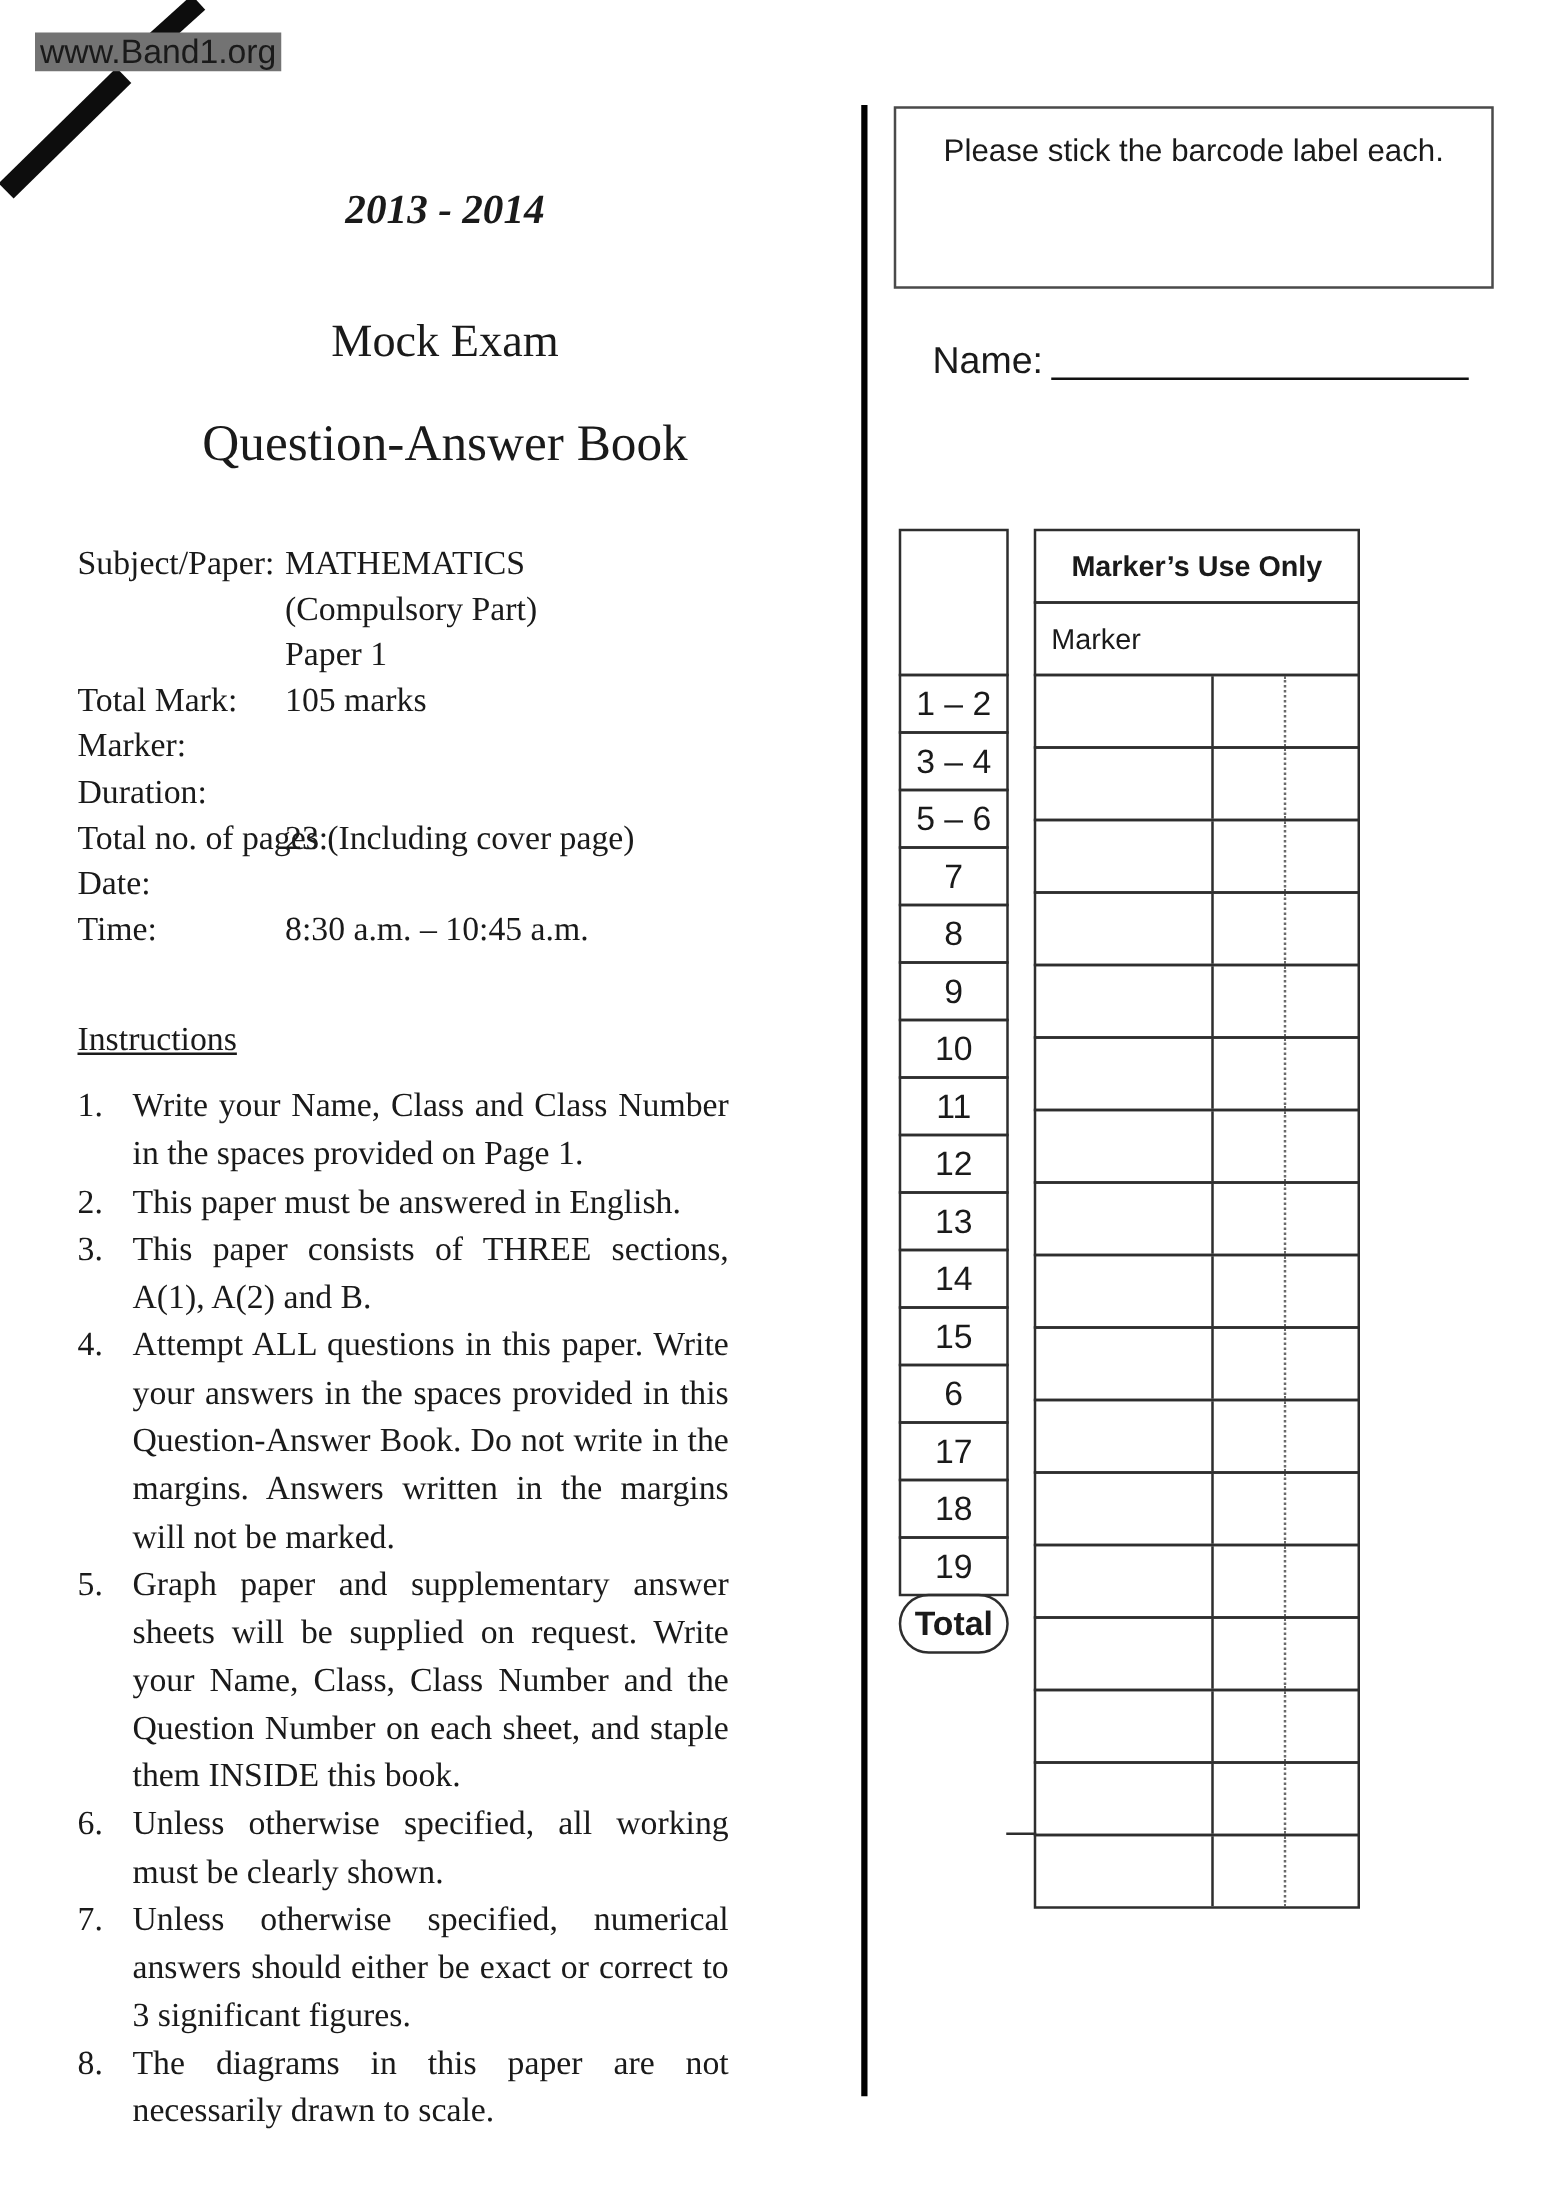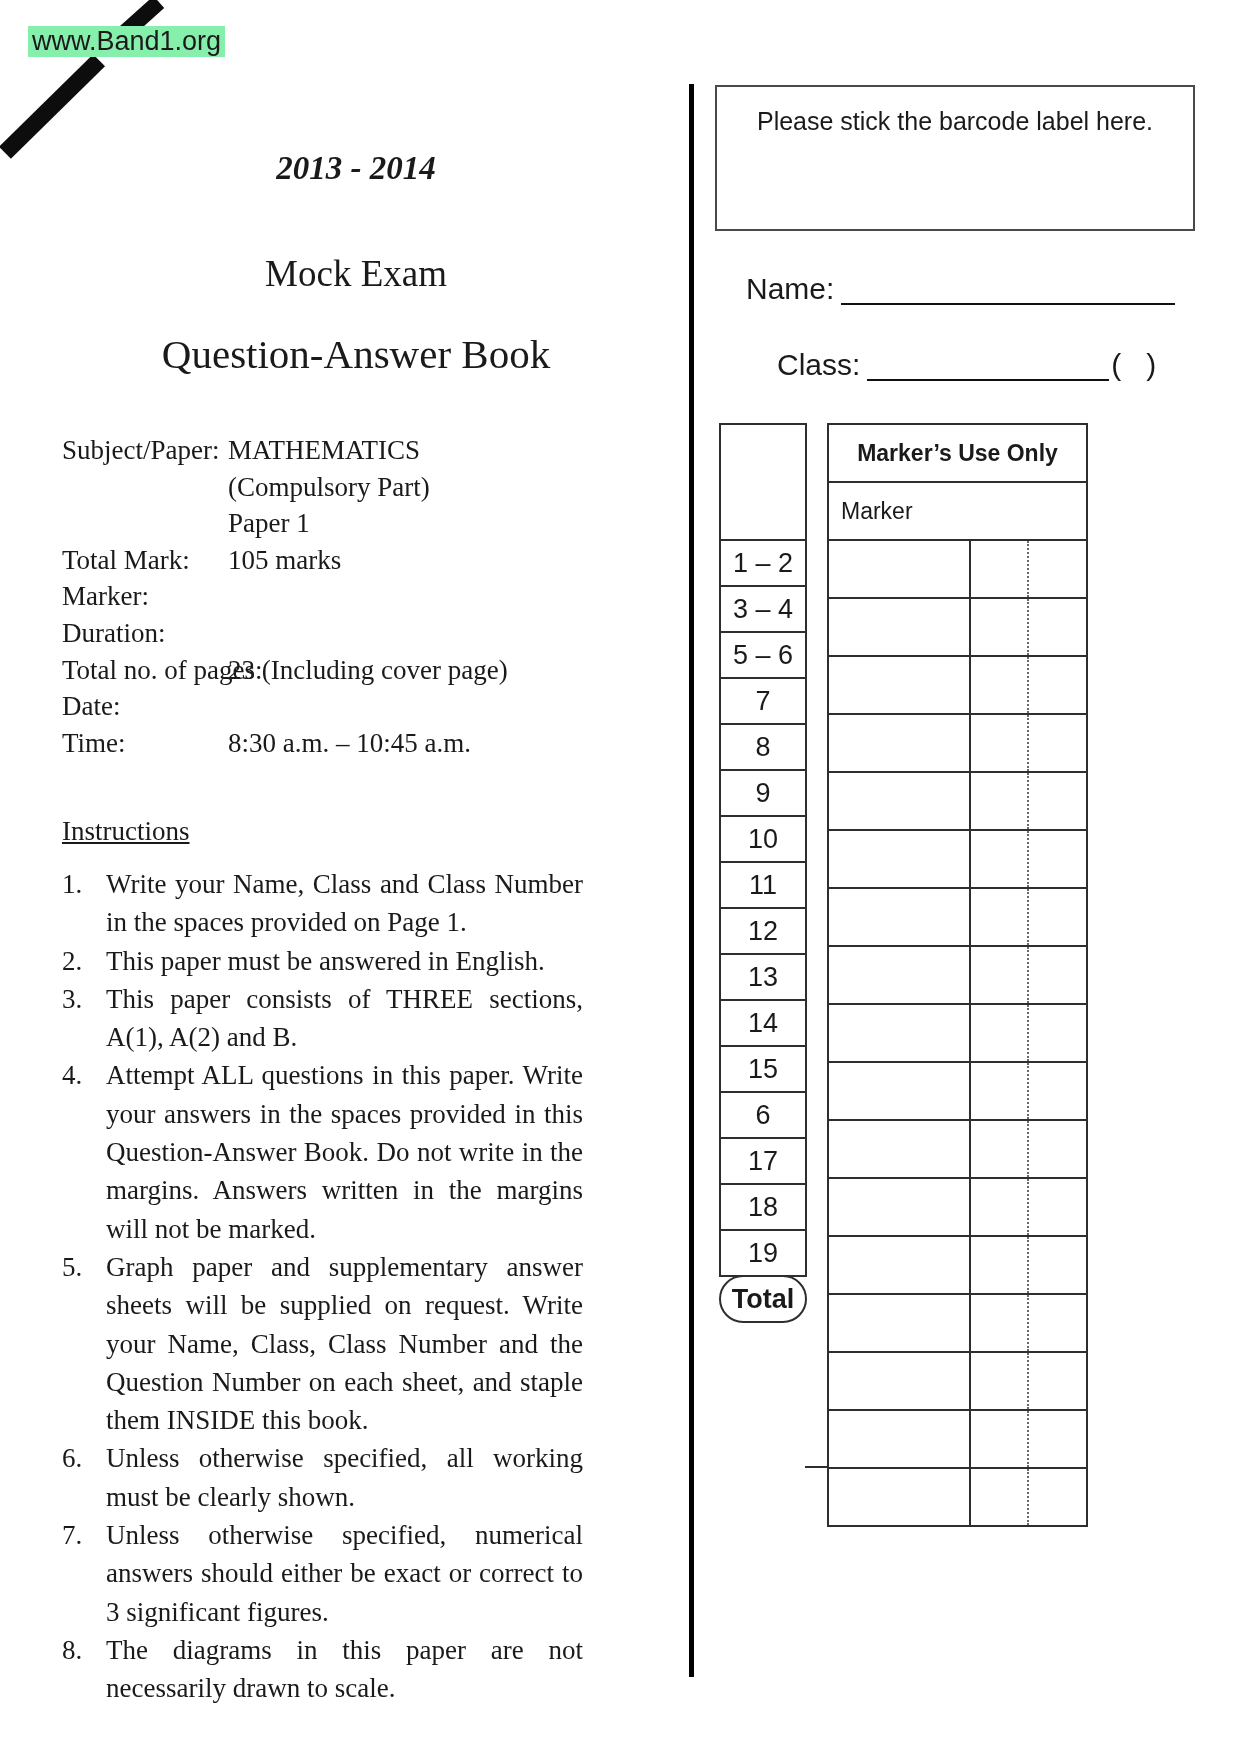--- a/index.html
+++ b/index.html
@@ -4,21 +4,21 @@
 <style>
   html,body{margin:0;padding:0;background:#fff;}
   .page{position:relative;width:1240px;height:1754px;background:#fff;overflow:hidden;
         font-family:"Liberation Serif",serif;color:#1a1a1a;}
 
   
   .stripe{position:absolute;background:#0d0d0d;}
   .stripe-lower{left:-14px;top:98px;width:132px;height:17px;transform:rotate(-44.5deg);}
   .stripe-upper{left:117px;top:10px;width:48px;height:16px;transform:rotate(-42deg);}
   .site-url{position:absolute;left:28px;top:26px;font-family:"Liberation Sans",sans-serif;
-            font-size:27px;background:#86efac;padding:0 4px;z-index:2;}
+            font-size:27px;background:#737373;padding:0 4px;z-index:2;}
 
   
   .divider{position:absolute;left:689px;top:84px;width:5px;height:1593px;background:#000;}
 
   
   .year{position:absolute;left:60px;top:150px;width:592px;text-align:center;
         font-size:33px;font-weight:bold;font-style:italic;}
   .exam-title{position:absolute;left:60px;top:252px;width:592px;text-align:center;font-size:37px;}
   .book-subtitle{position:absolute;left:60px;top:330px;width:592px;text-align:center;font-size:41px;}
 
@@ -98,28 +98,25 @@
     <div class="ins-item"><span class="ins-num">2.</span><span>This paper must be answered in English.</span></div>
     <div class="ins-item"><span class="ins-num">3.</span><span>This paper consists of THREE sections, A(1), A(2) and B.</span></div>
     <div class="ins-item"><span class="ins-num">4.</span><span>Attempt ALL questions in this paper. Write your answers in the spaces provided in this Question-Answer Book. Do not write in the margins. Answers written in the margins will not be marked.</span></div>
     <div class="ins-item"><span class="ins-num">5.</span><span>Graph paper and supplementary answer sheets will be supplied on request. Write your Name, Class, Class Number and the Question Number on each sheet, and staple them INSIDE this book.</span></div>
     <div class="ins-item"><span class="ins-num">6.</span><span>Unless otherwise specified, all working must be clearly shown.</span></div>
     <div class="ins-item"><span class="ins-num">7.</span><span>Unless otherwise specified, numerical answers should either be exact or correct to 3 significant figures.</span></div>
     <div class="ins-item"><span class="ins-num">8.</span><span>The diagrams in this paper are not necessarily drawn to scale.</span></div>
   </div>
 
   <div class="barcode-box">
-    <div class="txt">Please stick the barcode label here.</div>
+    <div class="txt">Please stick the barcode label each.</div>
   </div>
 
   <div class="name-row">
     <span>Name:</span><span class="uline uline-name"></span>
-  </div>
-  <div class="class-row">
-    <span>Class:</span><span class="uline uline-class"></span><span>(&nbsp;&nbsp;&nbsp;)</span>
   </div>
 
   <div class="qcol">
     <div class="qcell"></div>
     <div class="qcell">1 – 2</div>
     <div class="qcell">3 – 4</div>
     <div class="qcell">5 – 6</div>
     <div class="qcell">7</div>
     <div class="qcell">8</div>
     <div class="qcell">9</div>

